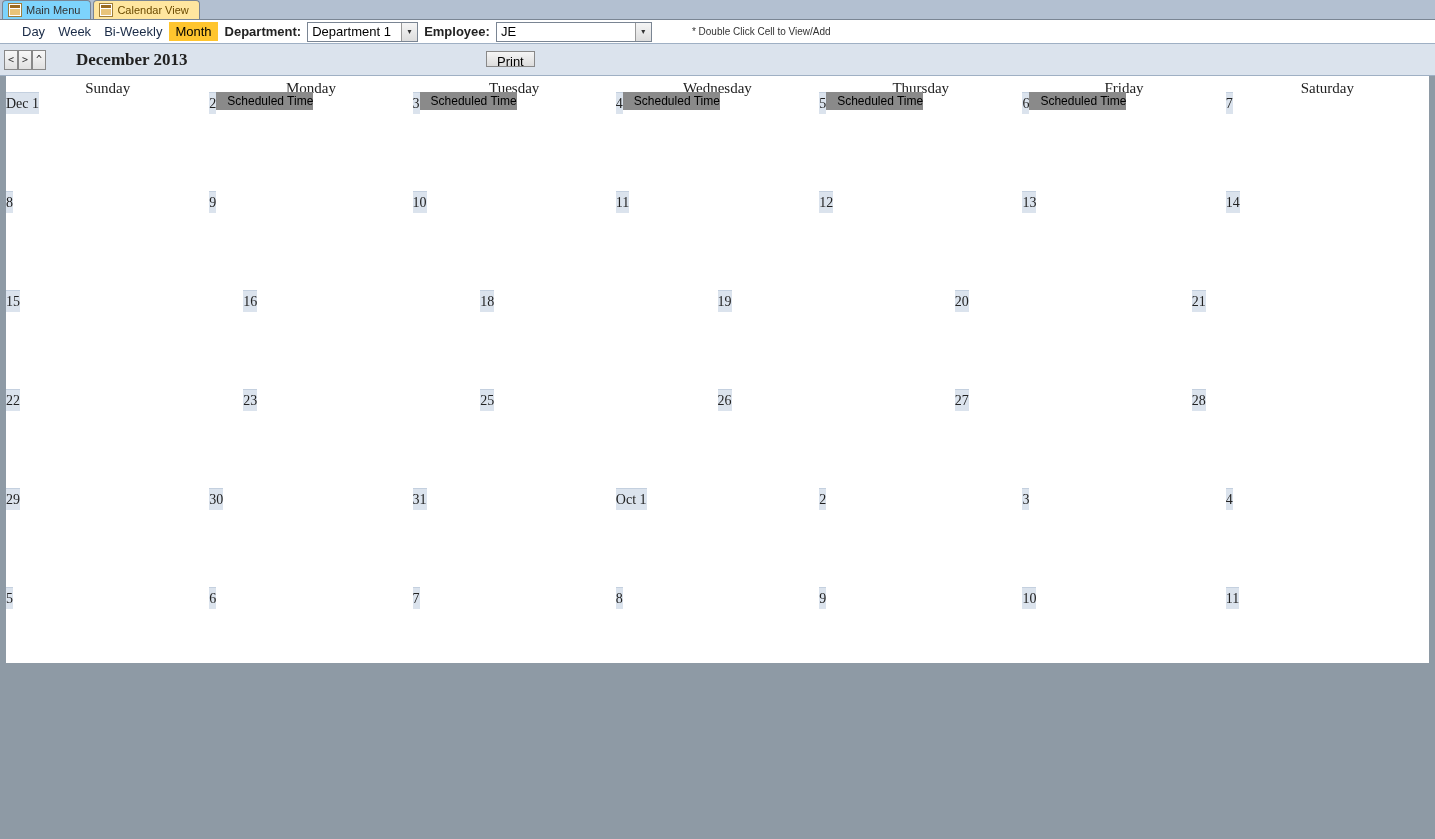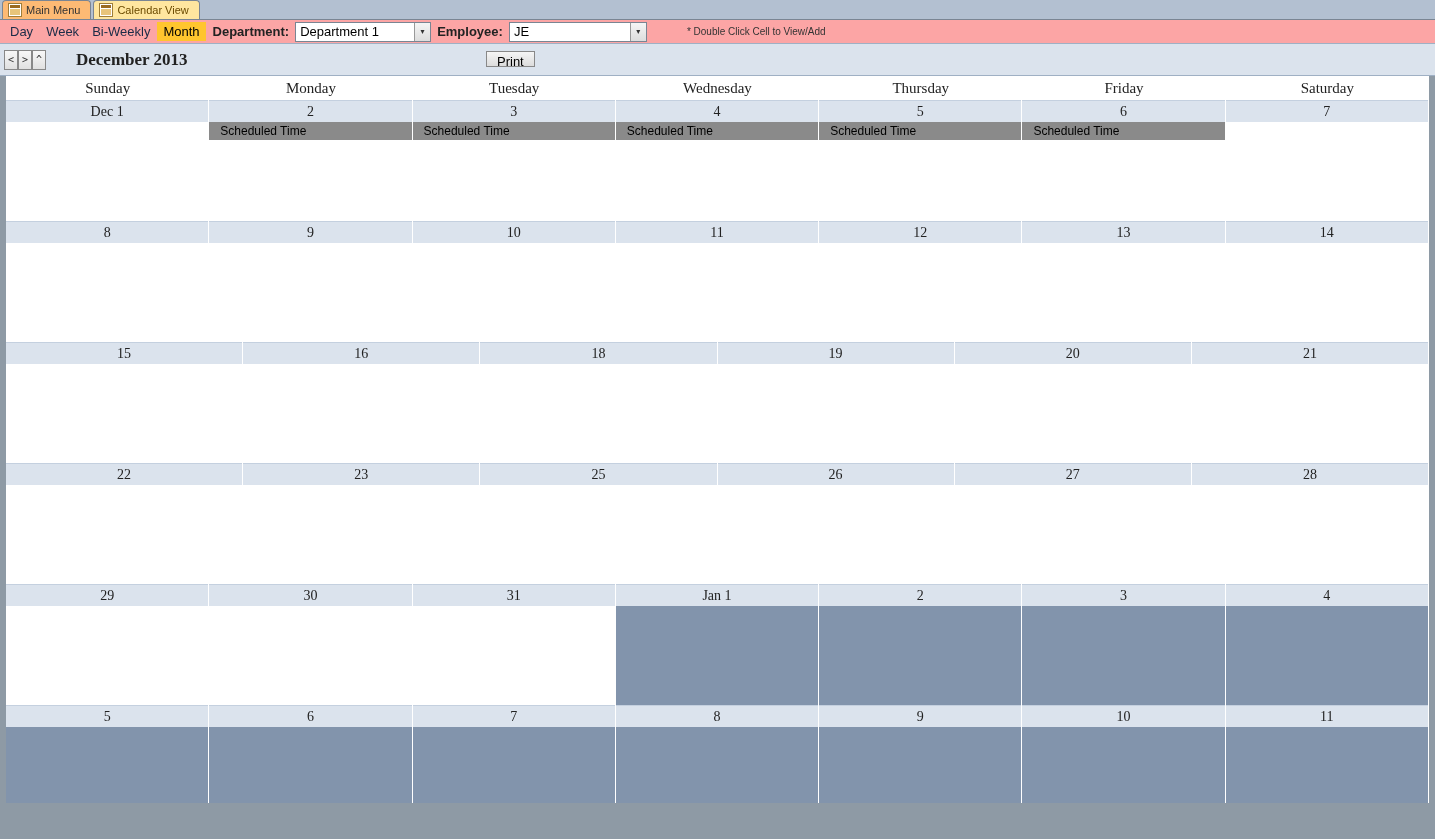--- a/index.html
+++ b/index.html
@@ -25,45 +25,45 @@
     align-items: center;
     height: 19px;
     padding: 0 10px 0 5px;
     font-size: 11px;
     border: 1px solid #7a8593;
     border-bottom: none;
     border-top-left-radius: 4px;
     border-top-right-radius: 4px;
     margin-right: 2px;
     cursor: pointer;
-    background: #fdba74;
+    background: #7dd3fc;
     color: #333;
   }
   .tab.active {
     background: #ffe69f;
     color: #6b4a00;
     font-weight: normal;
   }
   .tab-icon {
     width: 14px;
     height: 14px;
     margin-right: 4px;
     display: inline-flex;
     align-items: center;
     justify-content: center;
     background: #fff;
     border: 1px solid #a07e3a;
   }
   .tab-icon svg { display: block; }
   .filter-bar {
-    background: #fca5a5;
+    background: #ffffff;
     height: 24px;
     display: flex;
     align-items: center;
-    padding-left: 4px;
+    padding-left: 16px;
     border-bottom: 1px solid #9fb0c4;
     font-size: 13px;
   }
   .view-btn {
     padding: 2px 6px;
     margin-right: 1px;
     cursor: pointer;
     color: #1a2b47;
   }
   .view-btn.active {
@@ -149,38 +149,38 @@
     cursor: pointer;
     font-family: inherit;
   }
   .calendar-container {
     background: #fff;
     width: 1423px;
     margin: 0 auto;
   }
   .day-headers {
     display: flex;
-    height: 24px;
+    height: 16px;
     background: #fff;
   }
   .day-header {
     flex: 1;
     text-align: center;
     font-family: Georgia, "Times New Roman", serif;
     font-size: 15px;
     color: #222;
     line-height: 24px;
   }
   .weeks { }
   .week { display: flex; }
   .week.last .day-body { height: 76px; }
   .day-cell {
     flex: 1;
     display: flex;
-    flex-direction: column;
+    flex-direction: row;
     border-right: 1px solid #fff;
   }
   .date-header {
     height: 22px;
     background: #dbe3ed;
     text-align: center;
     font-family: Georgia, "Times New Roman", serif;
     font-size: 14px;
     color: #222;
     line-height: 22px;
@@ -230,27 +230,27 @@
 </div>
 
 <div class="filter-bar">
   <span class="view-btn">Day</span>
   <span class="view-btn">Week</span>
   <span class="view-btn">Bi-Weekly</span>
   <span class="view-btn active">Month</span>
 
   <span class="filter-label">Department:</span>
   <span class="select-wrap">
-    <input class="select-input" style="width: 136px;" value="Department 1">
+    <input class="select-input" style="width: 111px;" value="Department 1">
     <span class="select-arrow">▾</span>
   </span>
 
   <span class="filter-label">Employee:</span>
   <span class="select-wrap">
-    <input class="select-input" style="width: 138px;" value="JE">
+    <input class="select-input" style="width: 156px;" value="JE">
     <span class="select-arrow">▾</span>
   </span>
 
   <span class="help-text">* Double Click Cell to View/Add</span>
 </div>
 
 <div class="nav-bar" style="position:relative;">
   <span class="nav-btn">&lt;</span>
   <span class="nav-btn">&gt;</span>
   <span class="nav-btn">^</span>
@@ -398,21 +398,21 @@
         </div>
         <div class="day-cell">
           <div class="date-header">30</div>
           <div class="day-body"></div>
         </div>
         <div class="day-cell">
           <div class="date-header">31</div>
           <div class="day-body"></div>
         </div>
         <div class="day-cell">
-          <div class="date-header">Jan 1</div>
+          <div class="date-header">Oct 1</div>
           <div class="day-body next-month"></div>
         </div>
         <div class="day-cell">
           <div class="date-header">2</div>
           <div class="day-body next-month"></div>
         </div>
         <div class="day-cell">
           <div class="date-header">3</div>
           <div class="day-body next-month"></div>
         </div>

